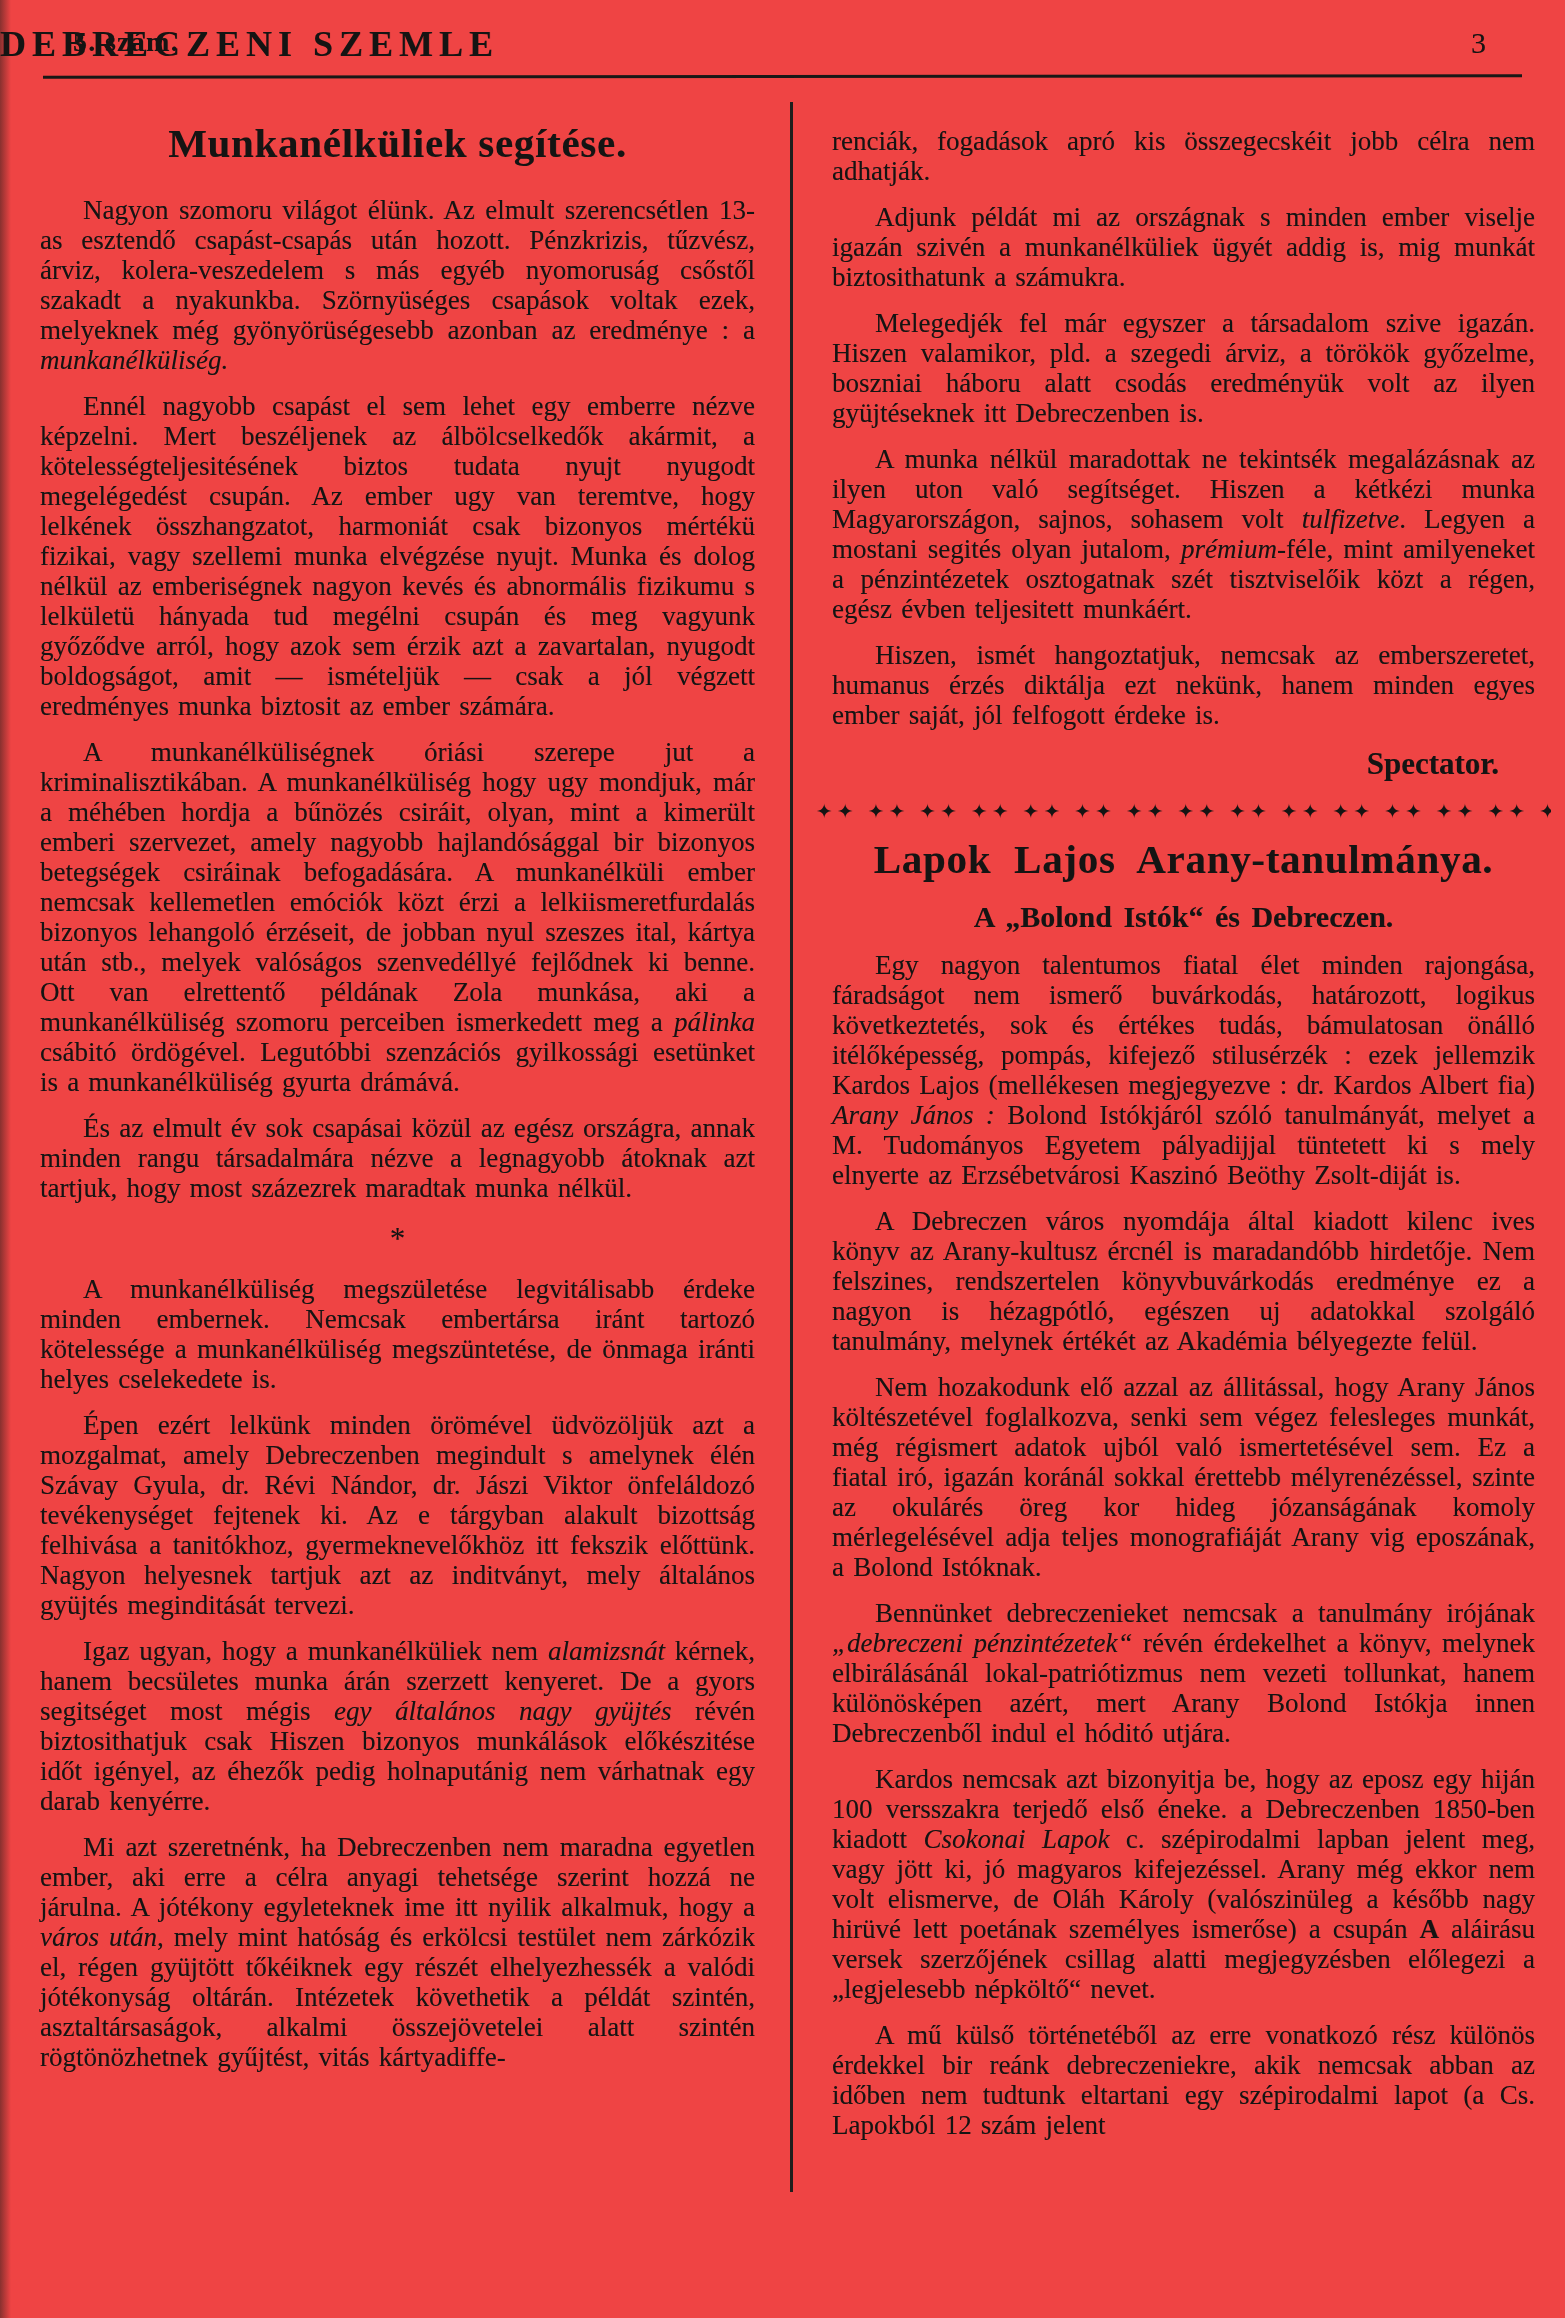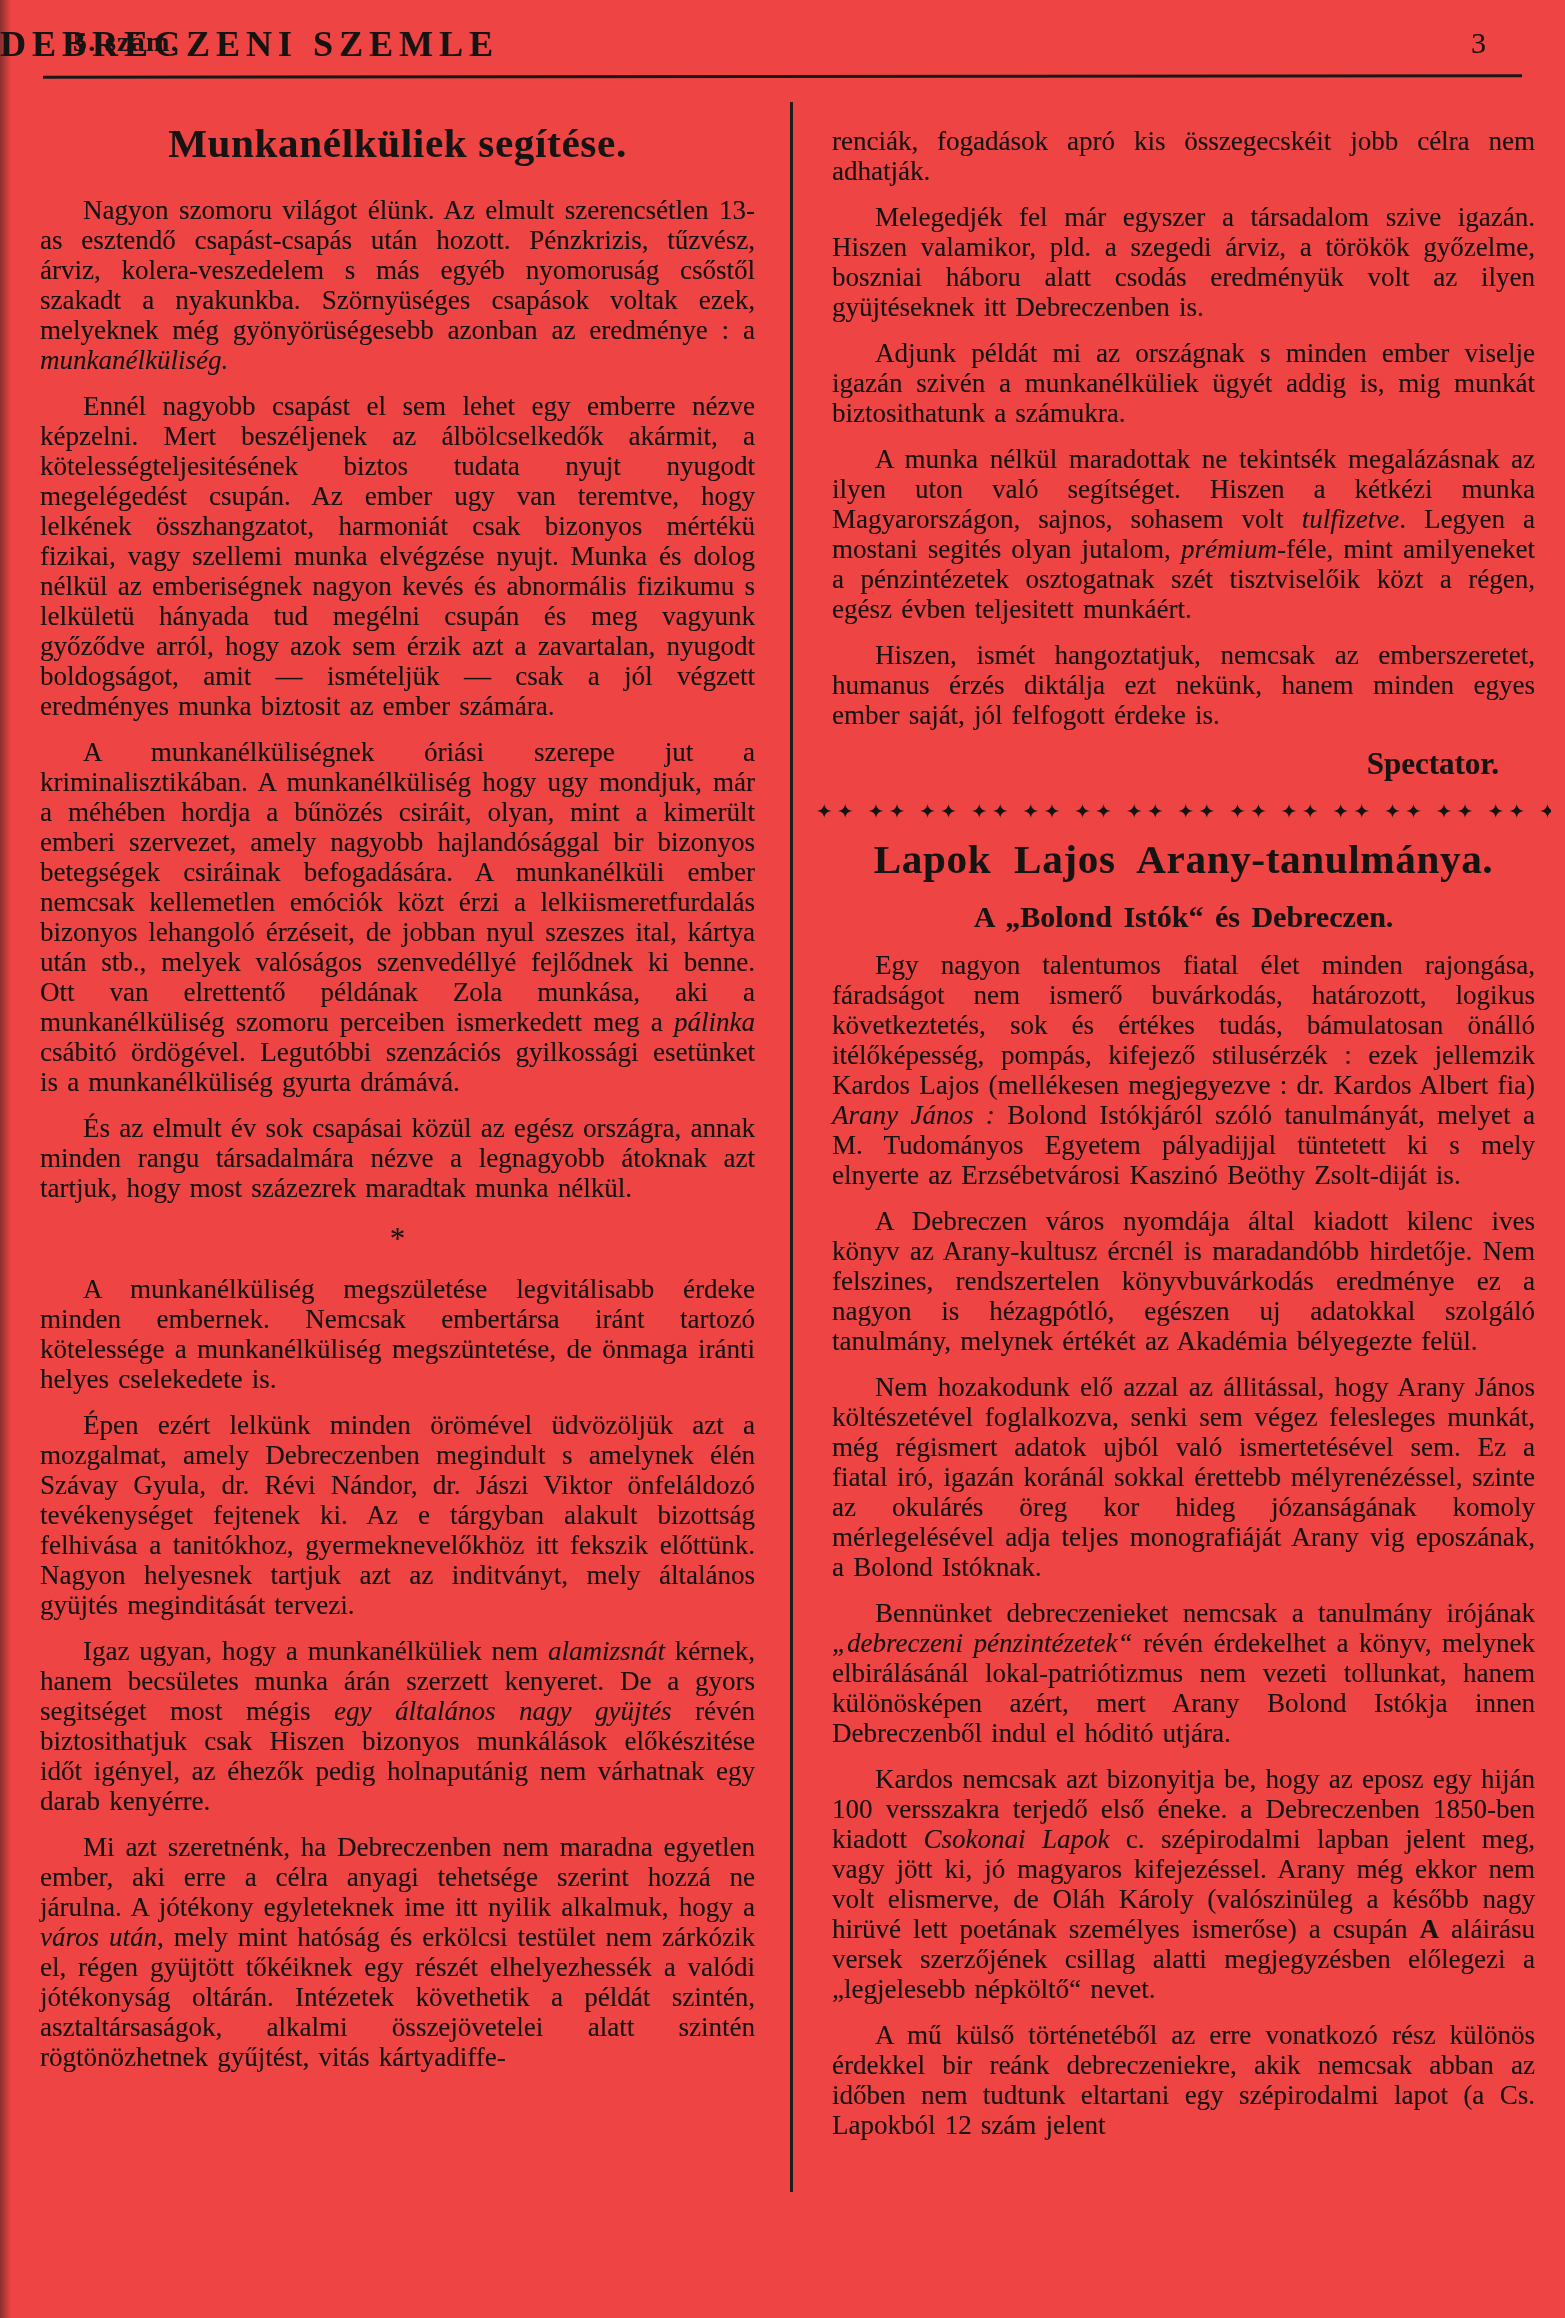--- a/index.html
+++ b/index.html
@@ -66,22 +66,22 @@
         <p class="para"><span>A munkanélküliség megszületése legvitálisabb érdeke minden embernek. Nemcsak embertársa iránt tartozó kötelessége a munkanélküliség megszüntetése, de önmaga iránti helyes cselekedete is.</span></p>
         <p class="para"><span>Épen ezért lelkünk minden örömével üdvözöljük azt a mozgalmat, amely Debreczenben megindult s amelynek élén Szávay Gyula, dr. Révi Nándor, dr. Jászi Viktor önfeláldozó tevékenységet fejtenek ki. Az e tárgyban alakult bizottság felhivása a tanitókhoz, gyermeknevelőkhöz itt fekszik előttünk. Nagyon helyesnek tartjuk azt az inditványt, mely általános gyüjtés meginditását tervezi.</span></p>
         <p class="para"><span>Igaz ugyan, hogy a munkanélküliek nem </span><em>alamizsnát</em><span> kérnek, hanem becsületes munka árán szerzett kenyeret. De a gyors segitséget most mégis </span><em>egy általános nagy gyüjtés</em><span> révén biztosithatjuk csak Hiszen bizonyos munkálások előkészitése időt igényel, az éhezők pedig holnaputánig nem várhatnak egy darab kenyérre.</span></p>
         <p class="para"><span>Mi azt szeretnénk, ha Debreczenben nem maradna egyetlen ember, aki erre a célra anyagi tehetsége szerint hozzá ne járulna. A jótékony egyleteknek ime itt nyilik alkalmuk, hogy a </span><em>város után</em><span>, mely mint hatóság és erkölcsi testület nem zárkózik el, régen gyüjtött tőkéiknek egy részét elhelyezhessék a valódi jótékonyság oltárán. Intézetek követhetik a példát szintén, asztaltársaságok, alkalmi összejövetelei alatt szintén rögtönözhetnek gyűjtést, vitás kártyadiffe-</span></p>
       </div>
   </section>
 
   <section class="col-right body-text">
     <div>
         <p class="para noindent"><span>renciák, fogadások apró kis összegecskéit jobb célra nem adhatják.</span></p>
+        <p class="para"><span>Adjunk példát mi az országnak s minden ember viselje igazán szivén a munkanélküliek ügyét addig is, mig munkát biztosithatunk a számukra.</span></p>
         <p class="para"><span>Melegedjék fel már egyszer a társadalom szive igazán. Hiszen valamikor, pld. a szegedi árviz, a törökök győzelme, boszniai háboru alatt csodás eredményük volt az ilyen gyüjtéseknek itt Debreczenben is.</span></p>
-        <p class="para"><span>Adjunk példát mi az országnak s minden ember viselje igazán szivén a munkanélküliek ügyét addig is, mig munkát biztosithatunk a számukra.</span></p>
         <p class="para"><span>A munka nélkül maradottak ne tekintsék megalázásnak az ilyen uton való segítséget. Hiszen a kétkézi munka Magyarországon, sajnos, sohasem volt </span><em>tulfizetve</em><span>. Legyen a mostani segités olyan jutalom, </span><em>prémium</em><span>-féle, mint amilyeneket a pénzintézetek osztogatnak szét tisztviselőik közt a régen, egész évben teljesitett munkáért.</span></p>
         <p class="para"><span>Hiszen, ismét hangoztatjuk, nemcsak az emberszeretet, humanus érzés diktálja ezt nekünk, hanem minden egyes ember saját, jól felfogott érdeke is.</span></p>
       </div>
     <div class="signature">Spectator.</div>
     <div class="ornament">✦✦ ✦✦ ✦✦ ✦✦ ✦✦ ✦✦ ✦✦ ✦✦ ✦✦ ✦✦ ✦✦ ✦✦ ✦✦ ✦✦ ✦✦ ✦✦ ✦✦ ✦✦</div>
     <h2 class="article2-title">Lapok Lajos Arany-tanulmánya.</h2>
     <h3 class="article2-subtitle">A „Bolond Istók“ és Debreczen.</h3>
     <div>
         <p class="para"><span>Egy nagyon talentumos fiatal élet minden rajongása, fáradságot nem ismerő buvárkodás, határozott, logikus következtetés, sok és értékes tudás, bámulatosan önálló itélőképesség, pompás, kifejező stilusérzék : ezek jellemzik Kardos Lajos (mellékesen megjegyezve : dr. Kardos Albert fia) </span><em>Arany János :</em><span> Bolond Istókjáról szóló tanulmányát, melyet a M. Tudományos Egyetem pályadijjal tüntetett ki s mely elnyerte az Erzsébetvárosi Kaszinó Beöthy Zsolt-diját is.</span></p>
         <p class="para"><span>A Debreczen város nyomdája által kiadott kilenc ives könyv az Arany-kultusz ércnél is maradandóbb hirdetője. Nem felszines, rendszertelen könyvbuvárkodás eredménye ez a nagyon is hézagpótló, egészen uj adatokkal szolgáló tanulmány, melynek értékét az Akadémia bélyegezte felül.</span></p>

